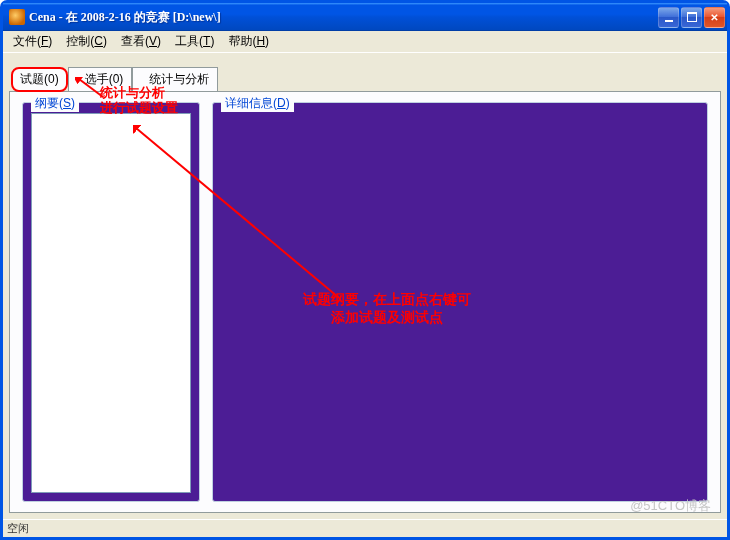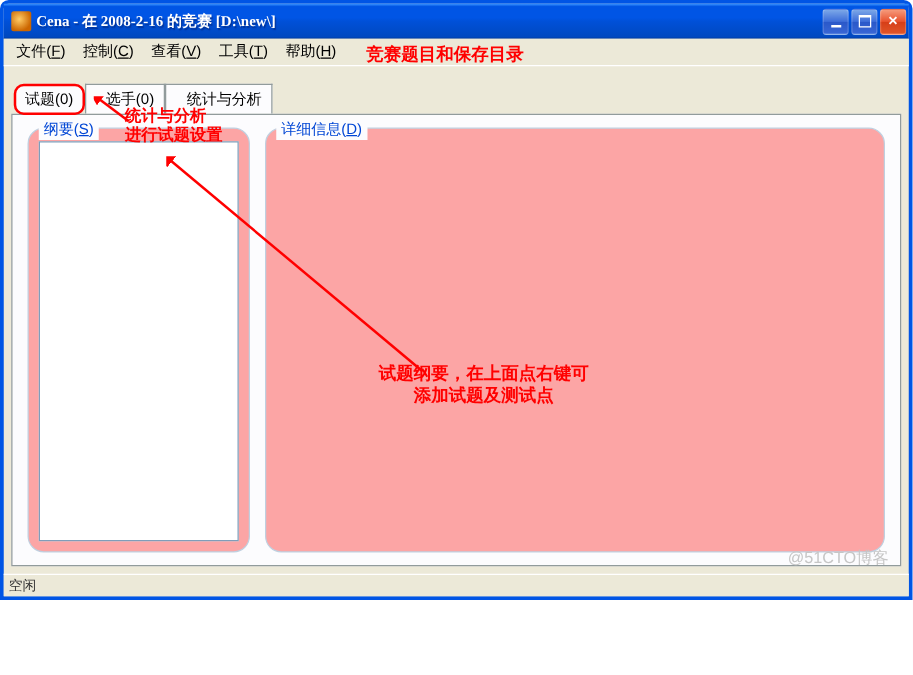--- a/index.html
+++ b/index.html
@@ -1,37 +1,37 @@
 <!DOCTYPE html>
 <html><head>
 <meta charset="utf-8">
 <style>
 * { box-sizing: border-box; margin: 0; padding: 0; }
 body { font-family: "SimSun", "Microsoft YaHei", sans-serif; font-size: 12px; background: #fff; width: 730px; height: 540px; overflow: hidden; position: relative; }
-.window { width: 730px; height: 480px; border: 3px solid #0055e5; border-radius: 7px 7px 0 0; background: #ece9d8; display: flex; flex-direction: column; position: relative; }
+.window { width: 730px; height: 540px; border: 3px solid #0055e5; border-radius: 7px 7px 0 0; background: #ece9d8; display: flex; flex-direction: column; position: relative; }
 .titlebar { height: 28px; background: linear-gradient(to bottom, #3a95ff 0%, #0055e5 8%, #0055e5 40%, #0050d8 50%, #0048c0 95%, #003899 100%); display: flex; align-items: center; padding: 0 2px 0 6px; color: #fff; font-weight: bold; gap: 4px; }
 .titlebar .app-icon { width: 16px; height: 16px; background: radial-gradient(circle at 40% 40%, #ffcc66 0%, #cc6600 70%); border-radius: 2px; }
 .titlebar .title-text { flex: 1; font-size: 12px; text-shadow: 1px 1px 1px #003399; font-family: "SimSun", Tahoma; }
 .win-buttons { display: flex; gap: 2px; }
 .win-btn { width: 21px; height: 21px; border-radius: 3px; border: 1px solid #fff3; display: flex; align-items: center; justify-content: center; color: #fff; font-weight: bold; font-family: Tahoma; }
 .win-min, .win-max { background: linear-gradient(to bottom, #7ba7e8, #3b6bd8 50%, #2a58c8 50%, #3866d6); }
 .win-close { background: linear-gradient(to bottom, #f5997a, #e8502b 50%, #d63e18 50%, #e05528); }
 .win-min::after { content: ""; width: 8px; height: 2px; background: #fff; margin-top: 8px; }
 .win-max::after { content: ""; width: 8px; height: 7px; border: 1px solid #fff; border-top-width: 2px; }
 .win-close::after { content: "✕"; font-size: 10px; }
 .menubar { height: 22px; background: #ece9d8; display: flex; align-items: center; padding: 0 4px; gap: 2px; border-bottom: 1px solid #fff; }
 .menu-item { padding: 2px 6px; cursor: default; }
 .menu-item .hotkey { text-decoration: underline; }
 .annotation { color: #ff0000; font-weight: bold; font-family: "SimSun"; }
 .tabs-row { height: 24px; display: flex; align-items: end; padding-left: 8px; gap: 0; margin-top: 14px; position: relative; }
 .tab { padding: 3px 8px 3px 16px; border: 1px solid #919b9c; background: #fcfcfe; border-bottom: none; font-size: 12px; cursor: default; position: relative; }
 .tab.active { background: #fcfcfe; border-bottom: 1px solid #fcfcfe; z-index: 2; margin-bottom: -1px; }
 .tab.highlighted { border: 2px solid #ff0000; border-radius: 8px; padding: 2px 7px; }
 .content-pane { flex: 1; margin: 0 6px 6px 6px; background: #fcfcfe; border: 1px solid #919b9c; padding: 10px 12px; display: flex; gap: 12px; position: relative; }
-.fieldset { border: 1px solid #bfd0e0; border-radius: 13px; padding: 10px 8px 8px 8px; position: relative; background: #fca5a5; }
+.fieldset { border: 1px solid #bfd0e0; border-radius: 3px; padding: 10px 8px 8px 8px; position: relative; background: #4c1d95; }
 .fieldset-label { position: absolute; top: -8px; left: 8px; background: #fcfcfe; padding: 0 4px; color: #0046d5; font-size: 12px; }
 .fieldset-label .hotkey { text-decoration: underline; }
 .left-fieldset { width: 178px; display: flex; flex-direction: column; }
 .right-fieldset { flex: 1; }
 .tree-area { flex: 1; background: #fff; border: 1px solid #7f9db9; }
 .statusbar { height: 18px; border-top: 1px solid #fff; background: #ece9d8; padding: 1px 4px; font-size: 11px; color: #333; }
 .ann-title { position: absolute; top: 32px; left: 290px; font-size: 14px; }
 .ann-select { position: absolute; top: 82px; left: 97px; font-size: 13px; line-height: 15px; }
 .ann-center { position: absolute; top: 288px; left: 300px; font-size: 14px; text-align: center; line-height: 18px; }
 .arrow1 { position: absolute; top: 74px; left: 72px; width: 30px; height: 22px; pointer-events: none; }
@@ -74,21 +74,20 @@
     </div>
     <div class="fieldset right-fieldset">
       <div class="fieldset-label"><span>详细信息</span>(<span class="hotkey">D</span>)</div>
     </div>
   </div>
 
   <div class="statusbar">
     <span>空闲</span>
   </div>
 
-  <div class="annotation ann-title">竞赛题目和保存目录</div>
 
   <svg class="arrow1" viewBox="0 0 30 22">
     <defs>
         <marker id="ah1" markerWidth="6" markerHeight="5" refX="1" refY="2.5" orient="auto">
           <polygon points="0 0, 6 2.5, 0 5" fill="#ff0000"></polygon>
         </marker>
       </defs>
     <line x1="28" y1="20" x2="4" y2="2" stroke="#ff0000" stroke-width="2" marker-end="url(#ah1)"></line>
   </svg>
   <div class="annotation ann-select">

